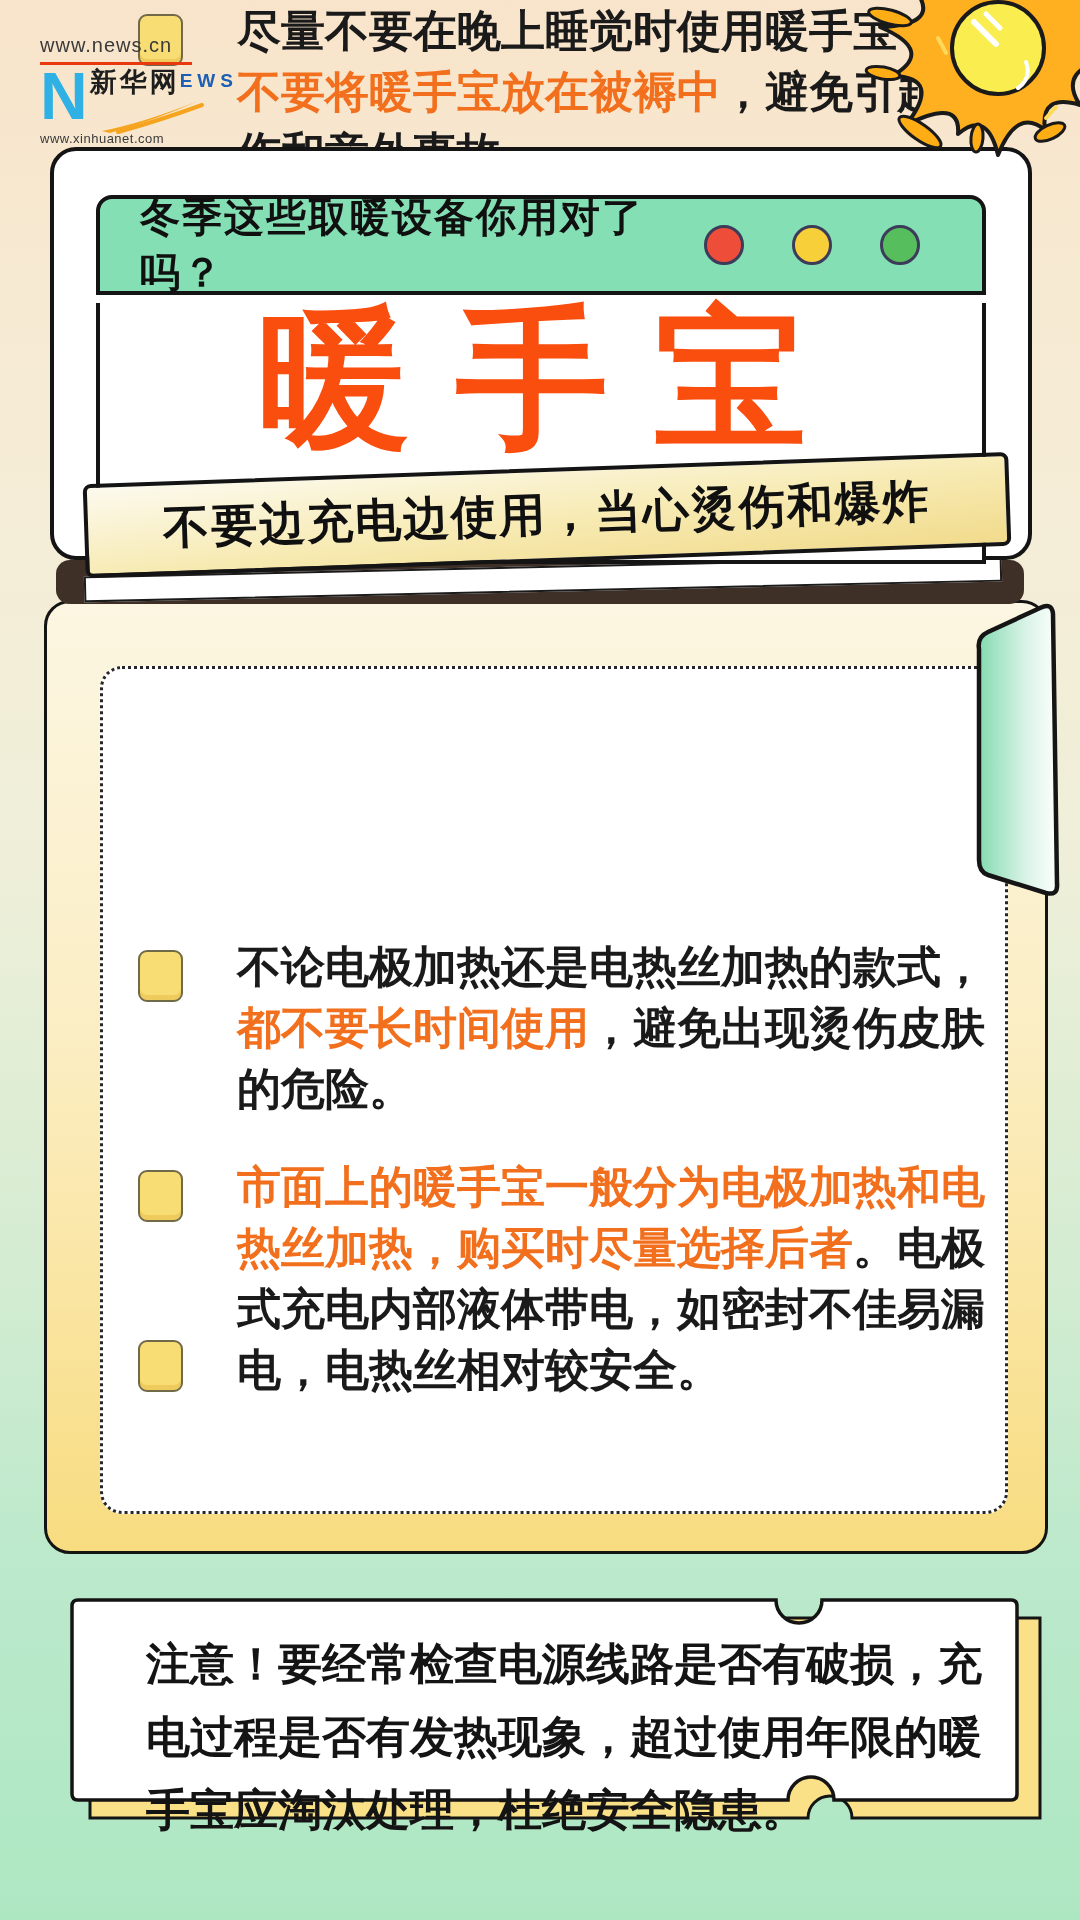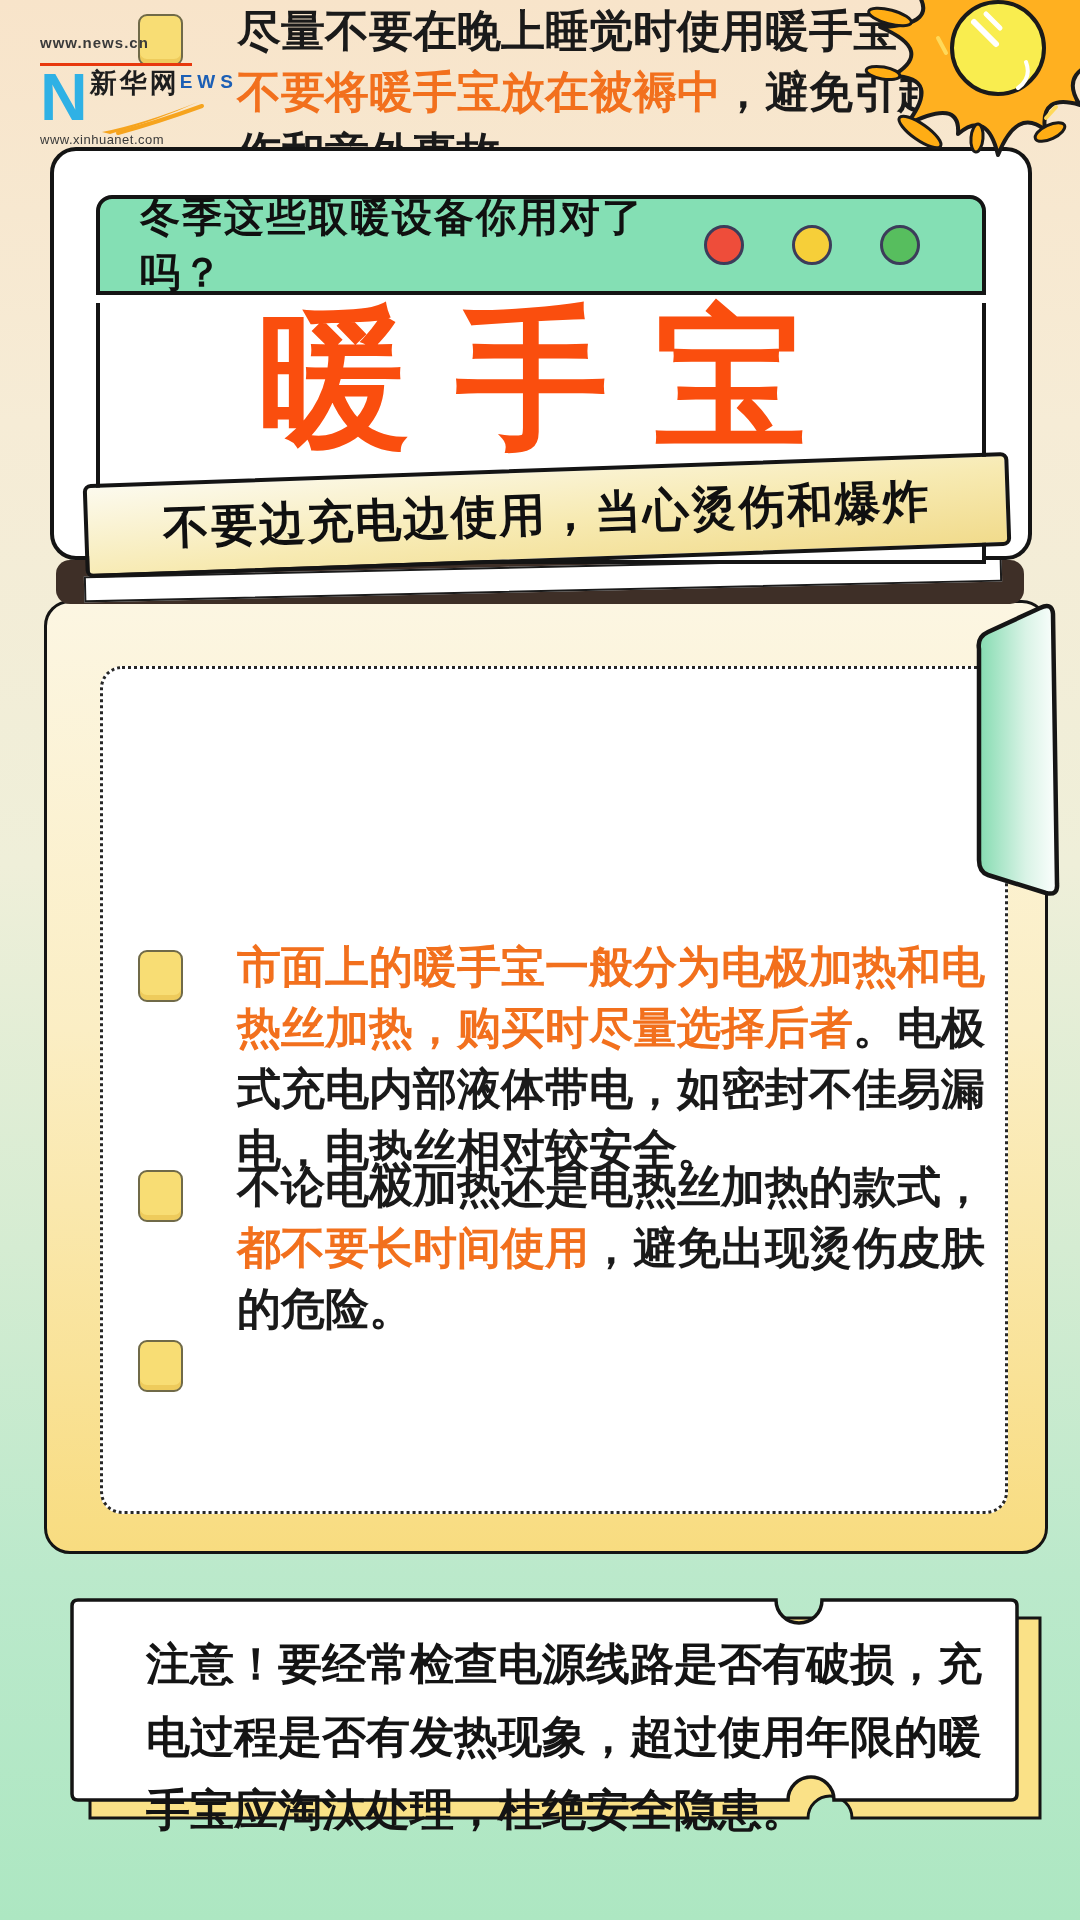--- a/index.html
+++ b/index.html
@@ -4,22 +4,22 @@
 <style>
   * { margin:0; padding:0; box-sizing:border-box; }
   html,body { background:#cfd6cf; }
   .page {
     position:relative; width:1080px; height:1920px; margin:0 auto; overflow:hidden;
     font-family:"Liberation Sans", sans-serif;
     background:linear-gradient(180deg,#F8E4CA 0%,#F6ECd6 22%,#EFEFD9 45%,#D5ECD2 65%,#BBE9CB 82%,#ADE7C2 100%);
   }
   
   .brand { position:absolute; left:40px; top:34px; width:200px; z-index:9; }
-  .brand-url-top { font-size:15px; font-weight:700; color:#3A3A3A; letter-spacing:1px;
-    border-bottom:3px solid #E8380D; padding-bottom:12px; width:152px; }
+  .brand-url-top { font-size:20px; font-weight:400; color:#3A3A3A; letter-spacing:1px;
+    border-bottom:3px solid #E8380D; padding-bottom:5px; width:152px; }
   .brand-row { position:relative; display:flex; margin-top:2px; height:62px; }
   .brand-n { font-size:66px; line-height:58px; font-weight:900; color:#2FB1E5; }
   .brand-col { display:flex; flex-direction:row; margin-left:2px; }
   .brand-cn { font-size:27px; font-weight:900; color:#1D1D1D; letter-spacing:3px; line-height:30px; }
   .brand-ews { font-size:19px; font-weight:900; color:#1C5FB5; letter-spacing:5px; line-height:28px; }
   .swoosh { position:absolute; left:58px; top:30px; }
   .brand-url-bottom { font-size:13px; font-weight:400; color:#3A3A3A; margin-top:2px; letter-spacing:0.5px; }
   
   .sun { position:absolute; left:730px; top:0; z-index:9; }
   
@@ -115,25 +115,25 @@
       </linearGradient>
     </defs>
     <path d="M 979 649 Q 977 637 988 632 L 1040 608 Q 1052 602 1053 614 L 1057 884
              Q 1058 896 1046 893 L 988 875 Q 979 872 979 860 Z" fill="url(#tabg)" stroke="#151515" stroke-width="4.5" stroke-linejoin="round"></path>
   </svg>
 
   <div class="dashed-card"></div>
 
   <div class="tip">
     <span class="checkbox"></span>
-    <div class="tip-text"><span class="hl">市面上的暖手宝一般分为电极加热和电热丝加热，购买时尽量选择后者</span><span>。电极式充电内部液体带电，如密封不佳易漏电，电热丝相对较安全。</span></div>
+    <div class="tip-text"><span>不论电极加热还是电热丝加热的款式，</span><span class="hl">都不要长时间使用</span><span>，避免出现烫伤皮肤的危险。</span></div>
   </div>
   <div class="tip">
     <span class="checkbox"></span>
-    <div class="tip-text"><span>不论电极加热还是电热丝加热的款式，</span><span class="hl">都不要长时间使用</span><span>，避免出现烫伤皮肤的危险。</span></div>
+    <div class="tip-text"><span class="hl">市面上的暖手宝一般分为电极加热和电热丝加热，购买时尽量选择后者</span><span>。电极式充电内部液体带电，如密封不佳易漏电，电热丝相对较安全。</span></div>
   </div>
   <div class="tip">
     <span class="checkbox"></span>
   </div>
   <div class="tip">
     <span class="checkbox"></span>
     <div class="tip-text"><span>尽量不要在晚上睡觉时使用暖手宝，</span><span class="hl">更不要将暖手宝放在被褥中</span><span>，避免引起烫伤和意外事故。</span></div>
   </div>
 
   <div class="rail"></div>

